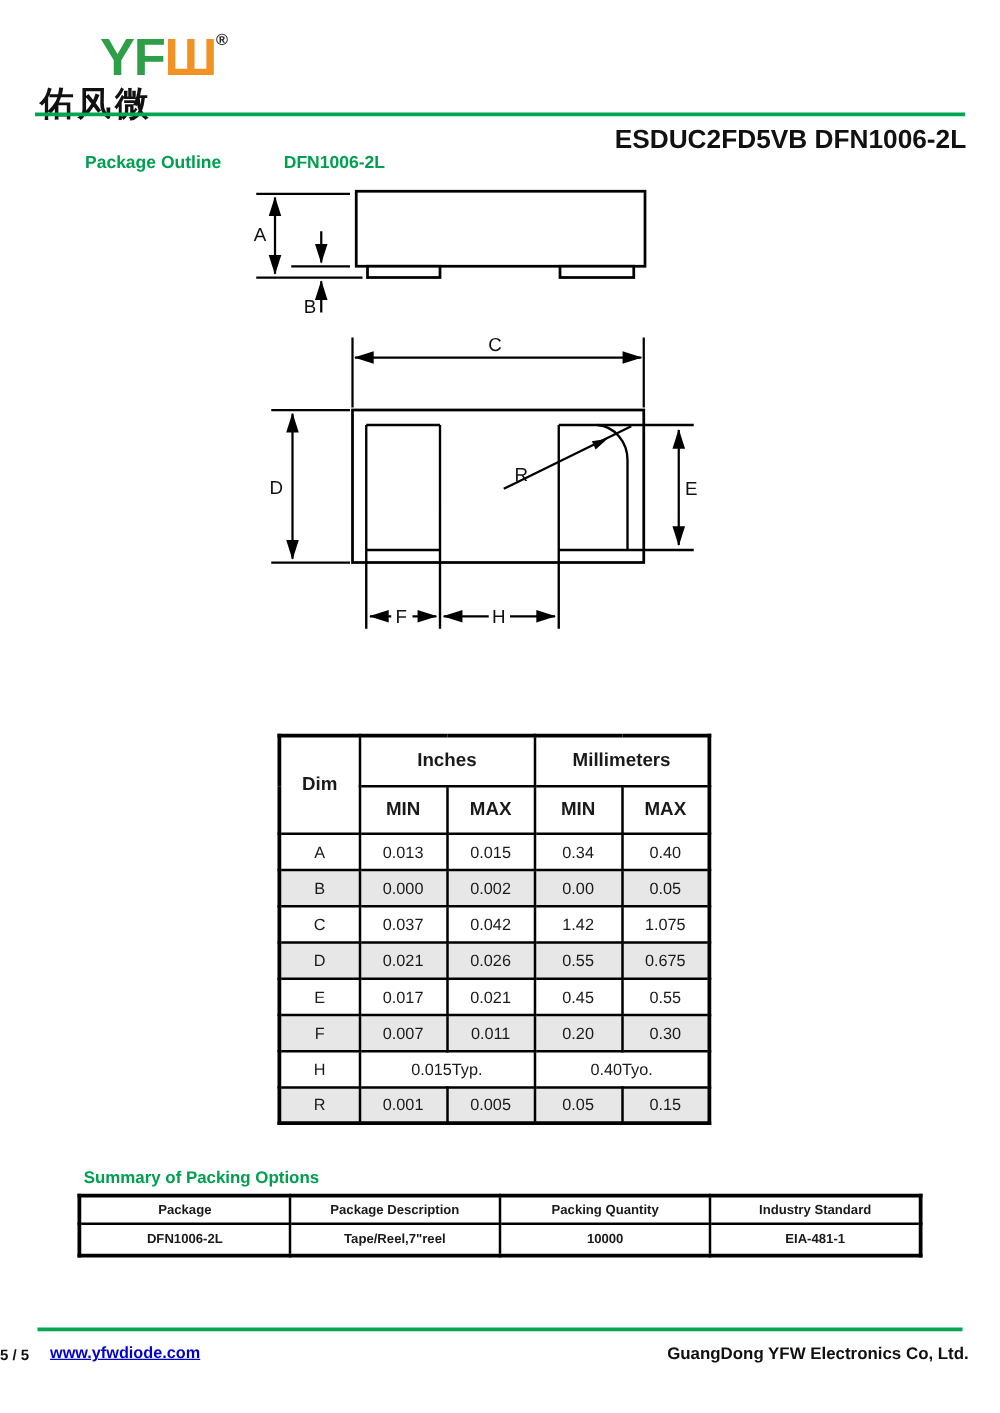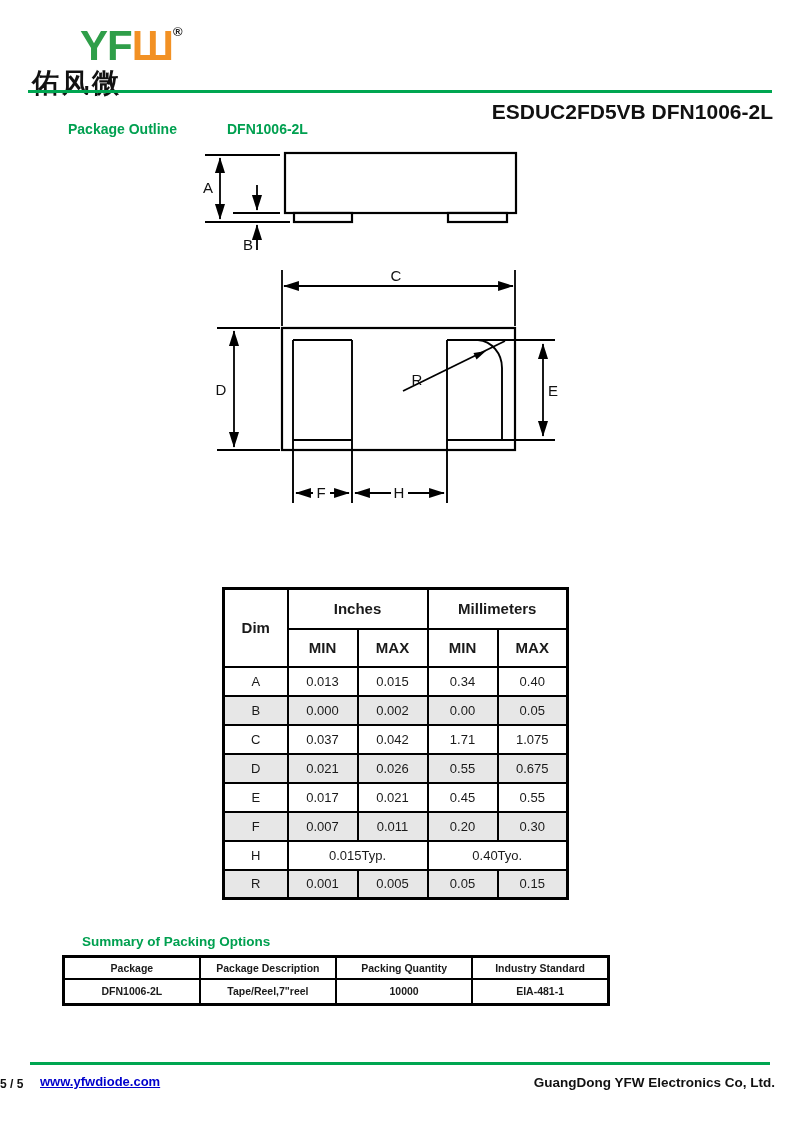--- a/index.html
+++ b/index.html
@@ -31,22 +31,22 @@
   .dim-table th { font-size:15px; font-weight:bold; }
   .dim-table td { font-size:13px; font-weight:normal; }
   .dim-table .c-dim { width:64px; }
   .dim-table .c-val { width:70px; }
   .dim-table .hrow1 th { height:40px; }
   .dim-table .hrow2 th { height:38px; }
   .dim-table .drow td { height:29px; }
   .dim-table .shaded td { background:#e7e7e7; }
 
   
-  .pack-heading { position:absolute; left:67px; top:934px; font-weight:bold; font-size:13.5px; color:#00a050;margin-left:15px; }
-  .pack-table { position:absolute; left:62px; top:955px; width:548px; table-layout:fixed; border:3px solid #000; }
+  .pack-heading { position:absolute; left:67px; top:934px; font-weight:bold; font-size:13.5px; color:#00a050; }
+  .pack-table { position:absolute; left:62px; top:955px; width:676px; table-layout:fixed; border:3px solid #000; }
   .pack-table th, .pack-table td { border:2px solid #000; text-align:center; vertical-align:middle; font-weight:bold; background:#fff; }
   .pack-table th { font-size:10.5px; height:22px; }
   .pack-table td { font-size:10.5px; height:26px; }
 
   
   .rule-green-bottom { position:absolute; left:30px; top:1062px; width:740px; height:3px; background:#00a651; }
   .footer-link { position:absolute; left:40px; top:1074px; font-weight:bold; font-size:13px; color:#0000cc; text-decoration:underline; }
   .footer-page { position:absolute; left:0; top:1077px; width:724px; text-align:left; font-weight:bold; font-size:12px; color:#111; }
   .footer-company { position:absolute; right:25px; top:1075px; font-weight:bold; font-size:13.5px; color:#111; }
 </style>
@@ -160,21 +160,21 @@
       <td>B</td>
       <td>0.000</td>
       <td>0.002</td>
       <td>0.00</td>
       <td>0.05</td>
     </tr>
     <tr class="drow">
       <td>C</td>
       <td>0.037</td>
       <td>0.042</td>
-      <td>1.71</td>
+      <td>1.42</td>
       <td>1.075</td>
     </tr>
     <tr class="drow shaded">
       <td>D</td>
       <td>0.021</td>
       <td>0.026</td>
       <td>0.55</td>
       <td>0.675</td>
     </tr>
     <tr class="drow">

